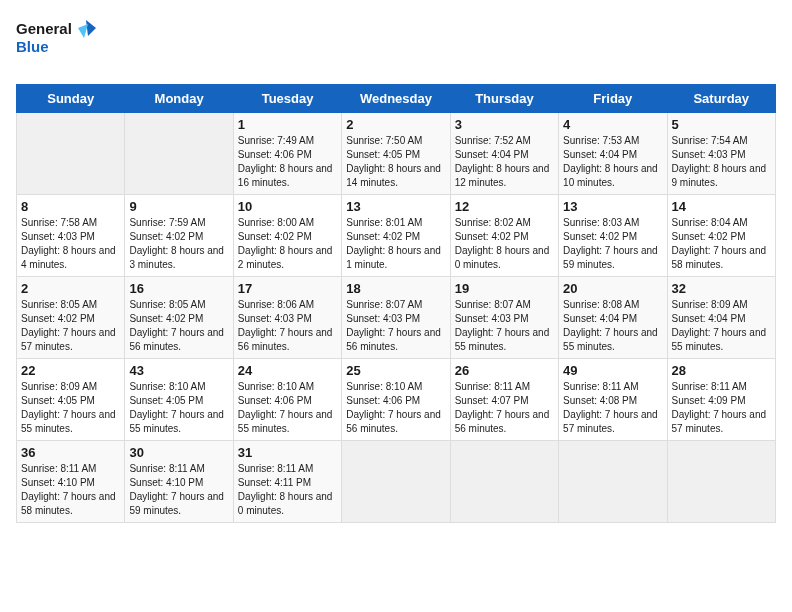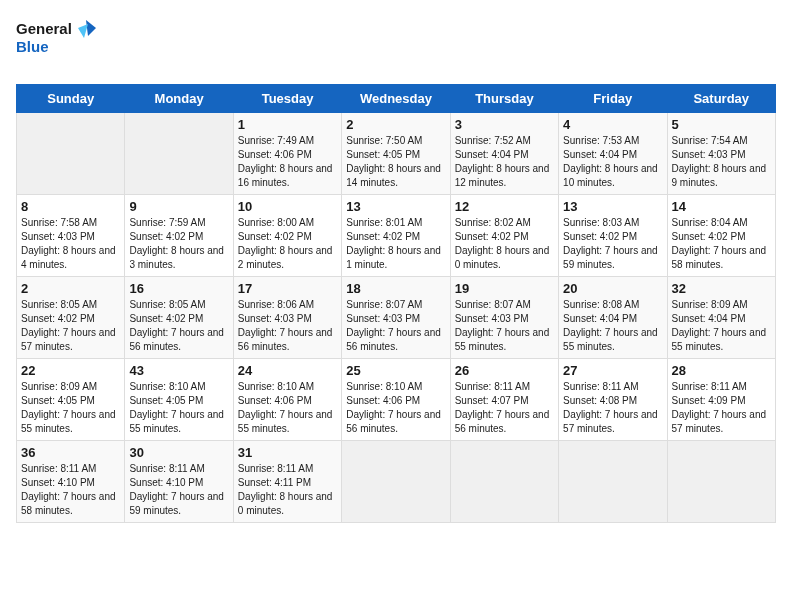--- a/index.html
+++ b/index.html
@@ -206,21 +206,21 @@
         </td>
         <td>
           <span class="day-num">25</span>
           <div class="day-info">Sunrise: 8:10 AM<br>Sunset: 4:06 PM<br>Daylight: 7 hours and 56 minutes.</div>
         </td>
         <td>
           <span class="day-num">26</span>
           <div class="day-info">Sunrise: 8:11 AM<br>Sunset: 4:07 PM<br>Daylight: 7 hours and 56 minutes.</div>
         </td>
         <td>
-          <span class="day-num">27</span>
+          <span class="day-num">49</span>
           <div class="day-info">Sunrise: 8:11 AM<br>Sunset: 4:08 PM<br>Daylight: 7 hours and 57 minutes.</div>
         </td>
         <td>
           <span class="day-num">28</span>
           <div class="day-info">Sunrise: 8:11 AM<br>Sunset: 4:09 PM<br>Daylight: 7 hours and 57 minutes.</div>
         </td>
       </tr>
       <tr>
         <td>
           <span class="day-num">36</span>

